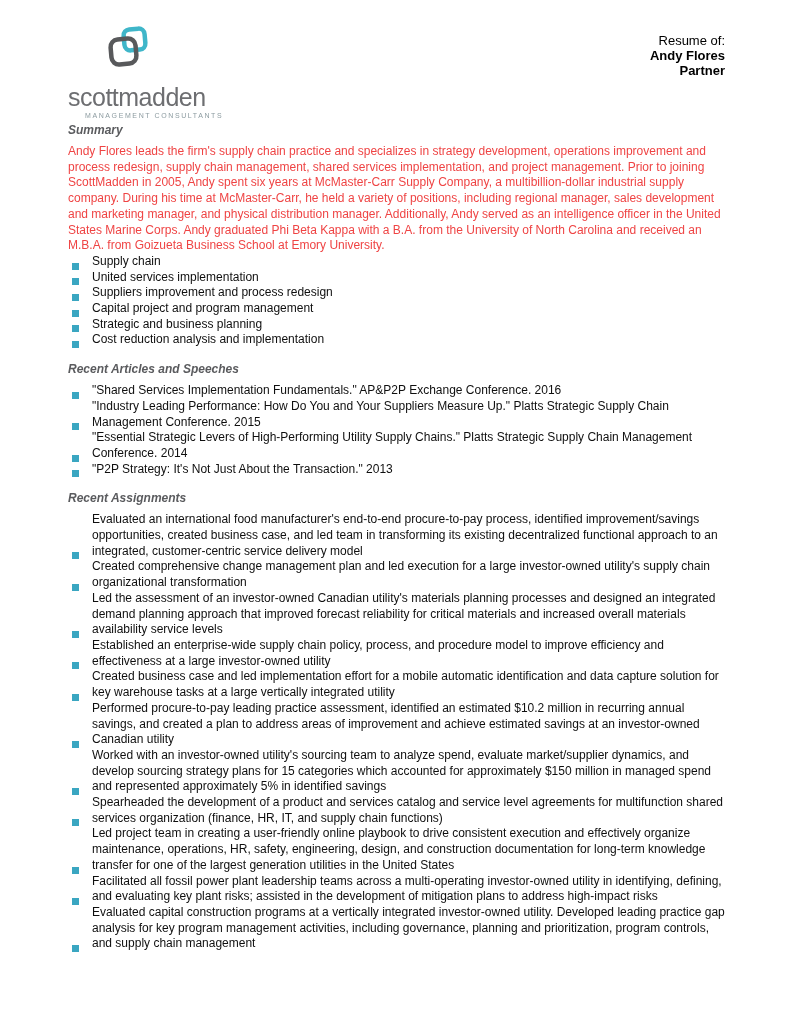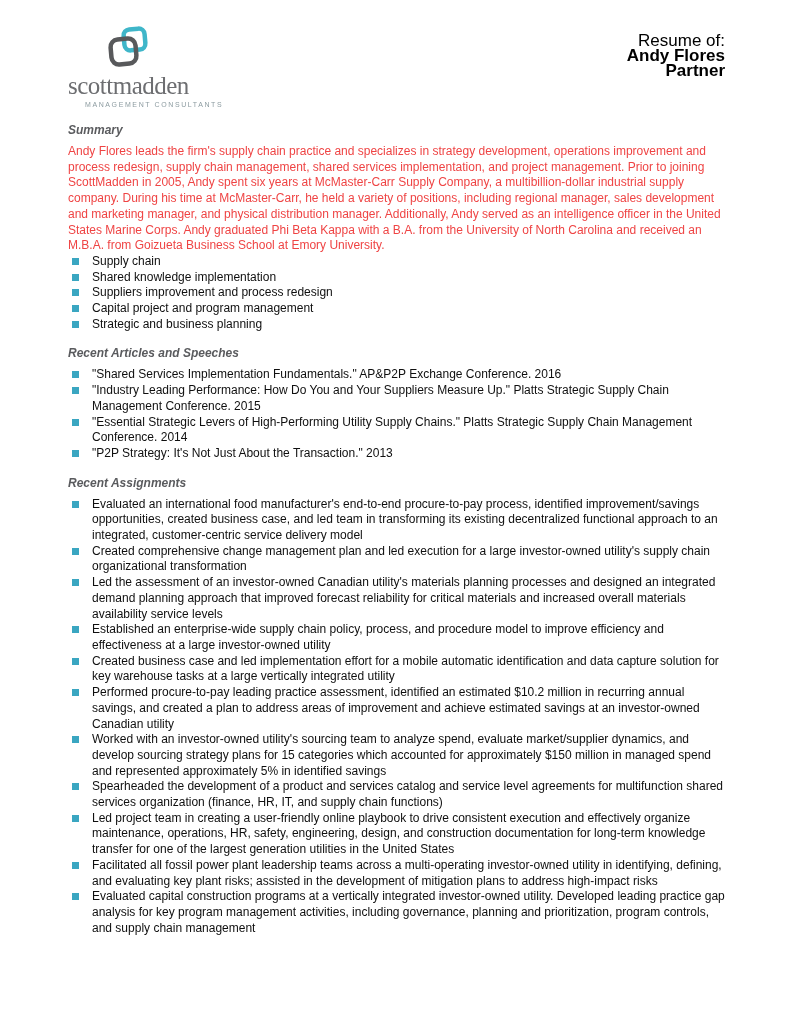--- a/index.html
+++ b/index.html
@@ -13,42 +13,42 @@
     box-sizing:border-box;
     padding:25px 66px 20px 68px;
     overflow:hidden;
   }
   
   .hdr{display:flex;justify-content:space-between;align-items:flex-start;height:88px;}
   .logo{display:flex;flex-direction:column;}
   .logo-icon{margin-left:37px;height:48px;}
   .wordmark{
     font-size:25px;color:#6d6e71;letter-spacing:-0.5px;
-    line-height:24px;margin-top:1px;font-family:Liberation Serif, serif;
+    line-height:24px;margin-top:12px;
   }
   .tagline{
     font-size:7px;color:#8c9ba0;letter-spacing:1.6px;
     margin-top:3px;padding-left:17px;
   }
-  .resume-of{text-align:right;font-size:17px;line-height:15px;margin-top:8px;color:#000;}
+  .resume-of{text-align:right;font-size:13px;line-height:15px;margin-top:8px;color:#000;}
   .resume-of .bold{font-weight:bold;}
   
   h2{
     font-size:12px;font-style:italic;font-weight:bold;color:#5a5b5e;
     margin:14px 0 7px 0;
   }
   .sec-summary h2{margin-top:10px;}
   p.body{
     font-size:12px;line-height:15.7px;margin:0;color:#ef4444;
   }
   ul.blist{
     list-style:none;margin:0;padding:0;
   }
   ul.blist li{
-    display:flex;align-items:flex-start;
+    display:flex;align-items:flex-end;
     font-size:12px;line-height:15.7px;color:#0f0f0f;
   }
   .sq{
     flex:none;width:7px;height:7px;background:#3aa6c1;
     margin:4px 13px 0 4px;
   }
   .li-text{flex:1;}
 </style>
 </head>
 <body>
@@ -79,38 +79,42 @@
   <section>
     <ul class="blist">
 
         <li>
           <span class="sq"></span>
           <span class="li-text">Supply chain</span>
         </li>
 
         <li>
           <span class="sq"></span>
-          <span class="li-text">Shared knowledge implementation</span>
+          <span class="li-text">United services implementation</span>
         </li>
 
         <li>
           <span class="sq"></span>
           <span class="li-text">Suppliers improvement and process redesign</span>
         </li>
 
         <li>
           <span class="sq"></span>
           <span class="li-text">Capital project and program management</span>
         </li>
 
         <li>
           <span class="sq"></span>
           <span class="li-text">Strategic and business planning</span>
         </li>
 
+        <li>
+          <span class="sq"></span>
+          <span class="li-text">Cost reduction analysis and implementation</span>
+        </li>
       </ul>
   </section>
 
   <section>
     <h2>Recent Articles and Speeches</h2>
     <ul class="blist">
 
         <li>
           <span class="sq"></span>
           <span class="li-text">"Shared Services Implementation Fundamentals." AP&amp;P2P Exchange Conference. 2016</span>

